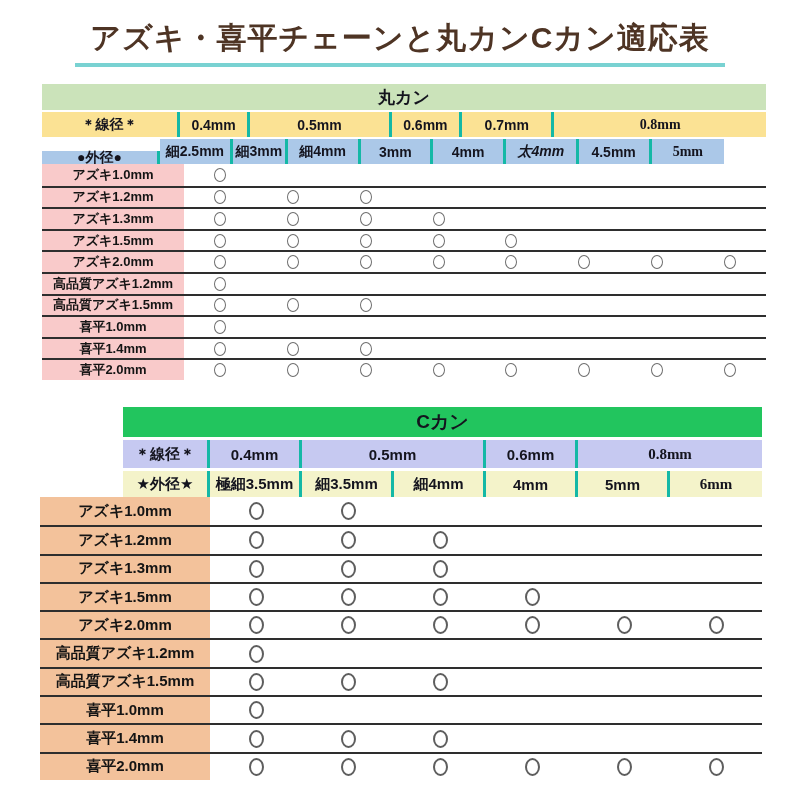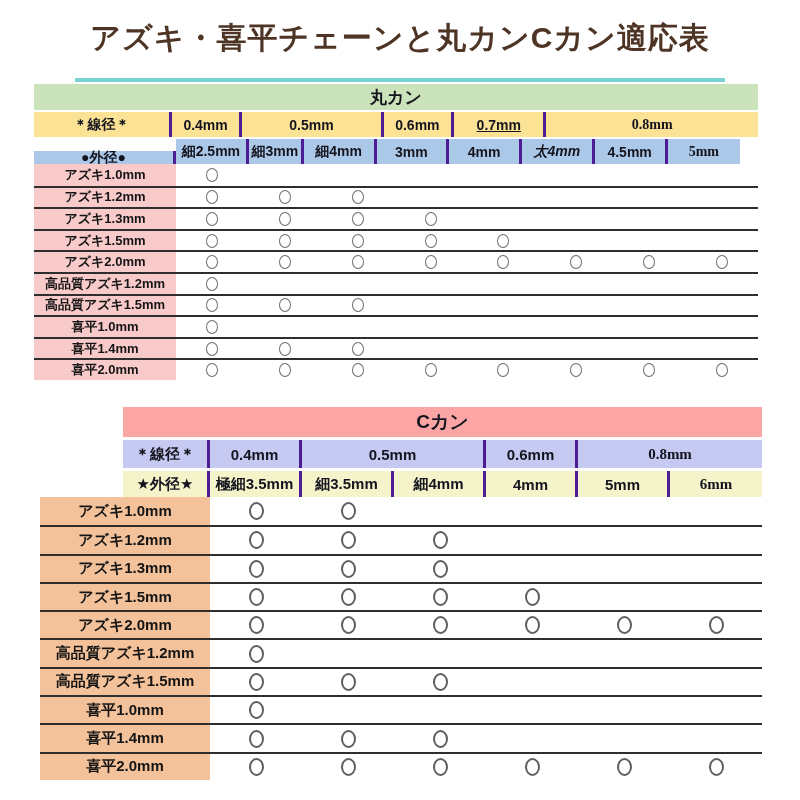--- a/index.html
+++ b/index.html
@@ -3,46 +3,46 @@
 <meta charset="utf-8">
 <style>
   * { margin:0; padding:0; box-sizing:border-box; }
   body { width:800px; height:800px; background:#ffffff;
          font-family:"Liberation Sans","DejaVu Sans",sans-serif; }
   .page { position:relative; width:800px; height:800px; background:#fff; overflow:hidden; }
 
   
   .title-wrap { position:absolute; top:18px; left:75px; width:650px; text-align:center; }
   .title-text { display:block; font-size:30px; font-weight:bold; color:#4e3424;
-                letter-spacing:1px; padding-bottom:19px; border-bottom:4px solid #79d2d2; }
+                letter-spacing:1px; padding-bottom:4px; border-bottom:4px solid #79d2d2; }
 
   
   .band { display:flex; align-items:center; justify-content:center; font-weight:bold; color:#14141e; }
   .hrow { display:flex; }
   .hcell { display:flex; align-items:center; justify-content:center; font-weight:bold;
-           color:#14141e; border-right:3px solid #4c1d95; }
+           color:#14141e; border-right:3px solid #14b8a6; }
   .hcell:last-child { border-right:none;font-family:Liberation Serif, serif; }
 
   
-  .t1 { position:absolute; left:34px; top:84px; width:724px; }
+  .t1 { position:absolute; left:42px; top:84px; width:724px; }
   .t1 .band { height:26px; background:#cbe3ba; font-size:17px; margin-bottom:2px; }
   .t1 .wire { height:25px; margin-bottom:2px; }
   .t1 .wire .hcell { background:#fbe294; font-size:14px; }
   .t1 .outer { height:25px; }
   .t1 .outer .hcell { background:#abc8e8; font-size:14px; }
   .t1 .body .row { display:flex; height:21.6px; }
   .t1 .body .row + .row { border-top:2px solid #2e2e2e; }
   .t1 .rlabel { width:142px; background:#f9caca; display:flex; align-items:center;
                 justify-content:center; font-weight:bold; font-size:13px; color:#141414; }
   .t1 .slot { width:72.75px; display:flex; align-items:center; justify-content:center; }
   .t1 .circle { width:12px; height:14px; border:1.5px solid #6e6e6e; border-radius:50%; }
 
   
   .t2h { position:absolute; left:123px; top:407px; width:639px; }
-  .t2h .band { height:30px; background:#fca5a5; font-size:19px; margin-bottom:3px; }
+  .t2h .band { height:30px; background:#22c55e; font-size:19px; margin-bottom:3px; }
   .t2h .wire { height:28px; margin-bottom:3px; }
   .t2h .wire .hcell { background:#c6c9f1; font-size:15px; }
   .t2h .outer { height:26px; }
   .t2h .outer .hcell { background:#f4f3ca; font-size:15px; }
 
   
   .t2b { position:absolute; left:40px; top:497px; width:722px; }
   .t2b .row { display:flex; height:28.3px; }
   .t2b .row + .row { border-top:2px solid #2e2e2e; }
   .t2b .rlabel { width:170px; background:#f3c29b; display:flex; align-items:center;
@@ -59,25 +59,25 @@
     <span class="title-text">アズキ・喜平チェーンと丸カンCカン適応表</span>
   </div>
 
   <div class="t1">
     <div class="band">丸カン</div>
     <div class="hrow wire" id="t1-wire">
         <div class="hcell" style="width: 142px;">＊線径＊</div>
         <div class="hcell" style="width: 72.75px;">0.4mm</div>
         <div class="hcell" style="width: 145.5px;">0.5mm</div>
         <div class="hcell" style="width: 72.75px;">0.6mm</div>
-        <div class="hcell" style="width: 95px; text-decoration: underline;">0.7mm</div>
+        <div class="hcell" style="width: 95px;">0.7mm</div>
         <div class="hcell" style="width: 218.25px;">0.8mm</div>
       </div>
     <div class="hrow outer" id="t1-outer">
-        <div class="hcell" style="width: 142px; margin-top: 12px;">●外径●</div>
+        <div class="hcell" style="width: 118px; margin-top: 12px;">●外径●</div>
         <div class="hcell" style="width: 72.75px;">細2.5mm</div>
         <div class="hcell" style="width: 55px;">細3mm</div>
         <div class="hcell" style="width: 72.75px;">細4mm</div>
         <div class="hcell" style="width: 72.75px; text-align: center;">3mm</div>
         <div class="hcell" style="width: 72.75px;">4mm</div>
         <div class="hcell" style="width: 72.75px; font-style: italic;">太4mm</div>
         <div class="hcell" style="width: 72.75px;">4.5mm</div>
         <div class="hcell" style="width: 72.75px;">5mm</div>
       </div>
     <div class="body" id="t1-body">

